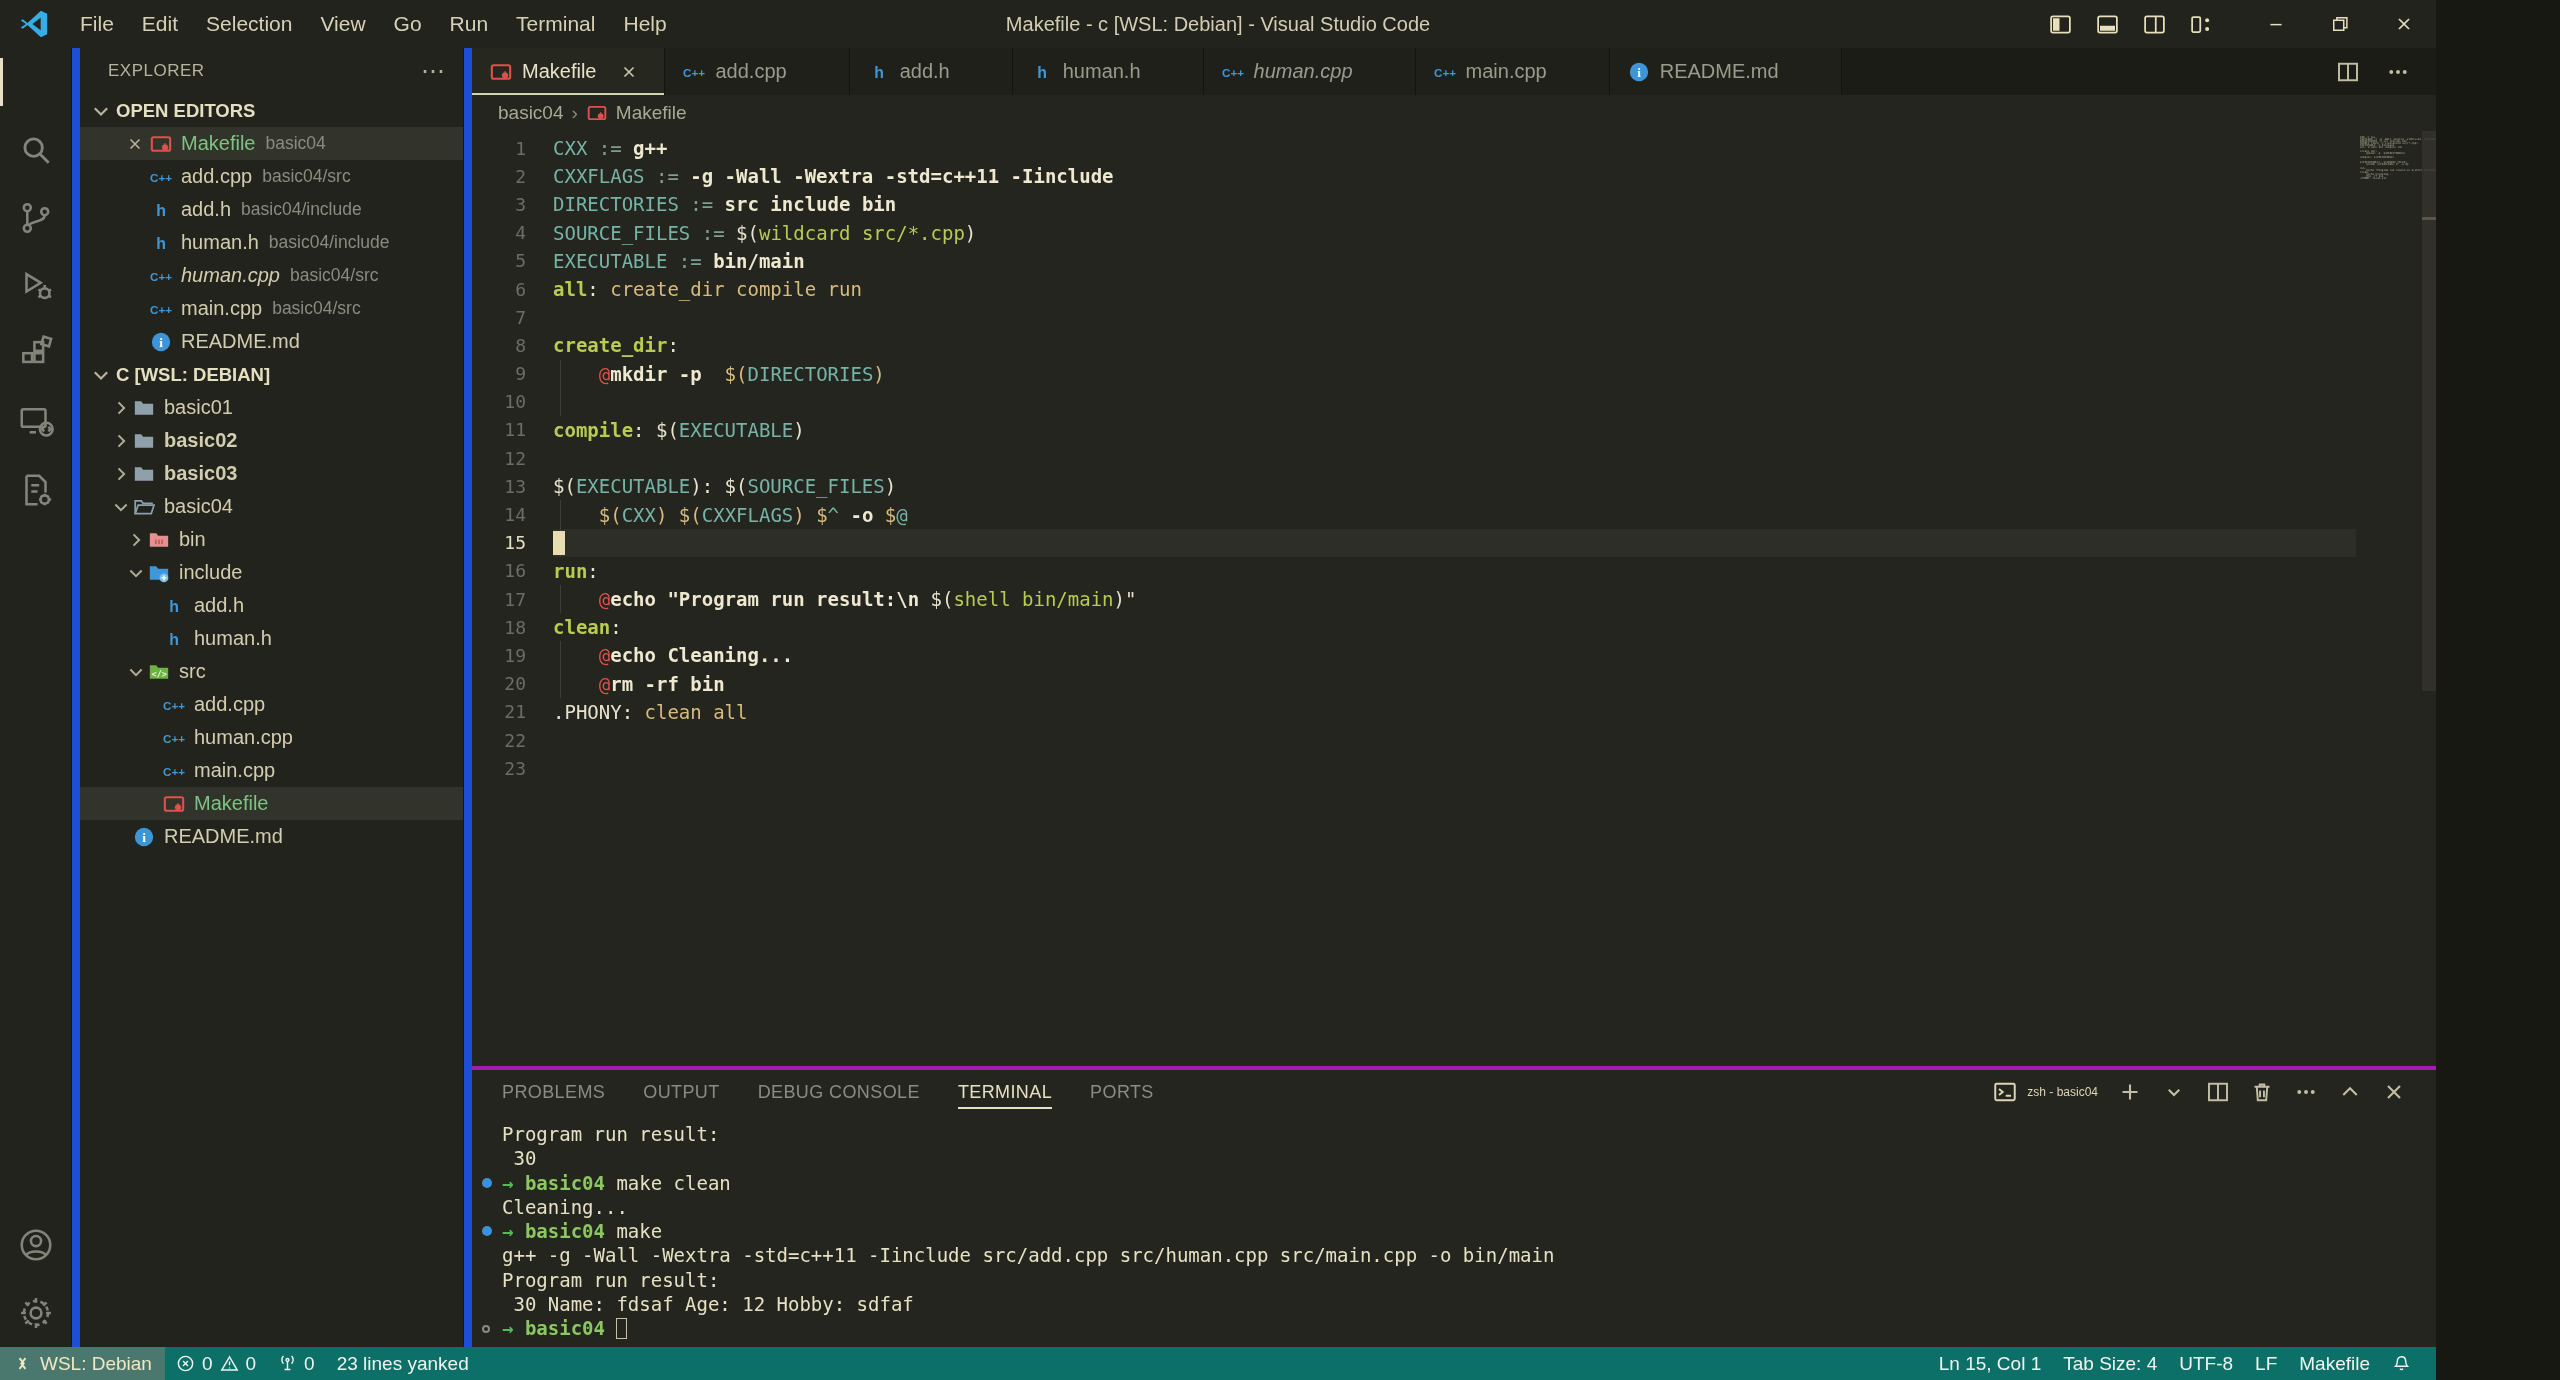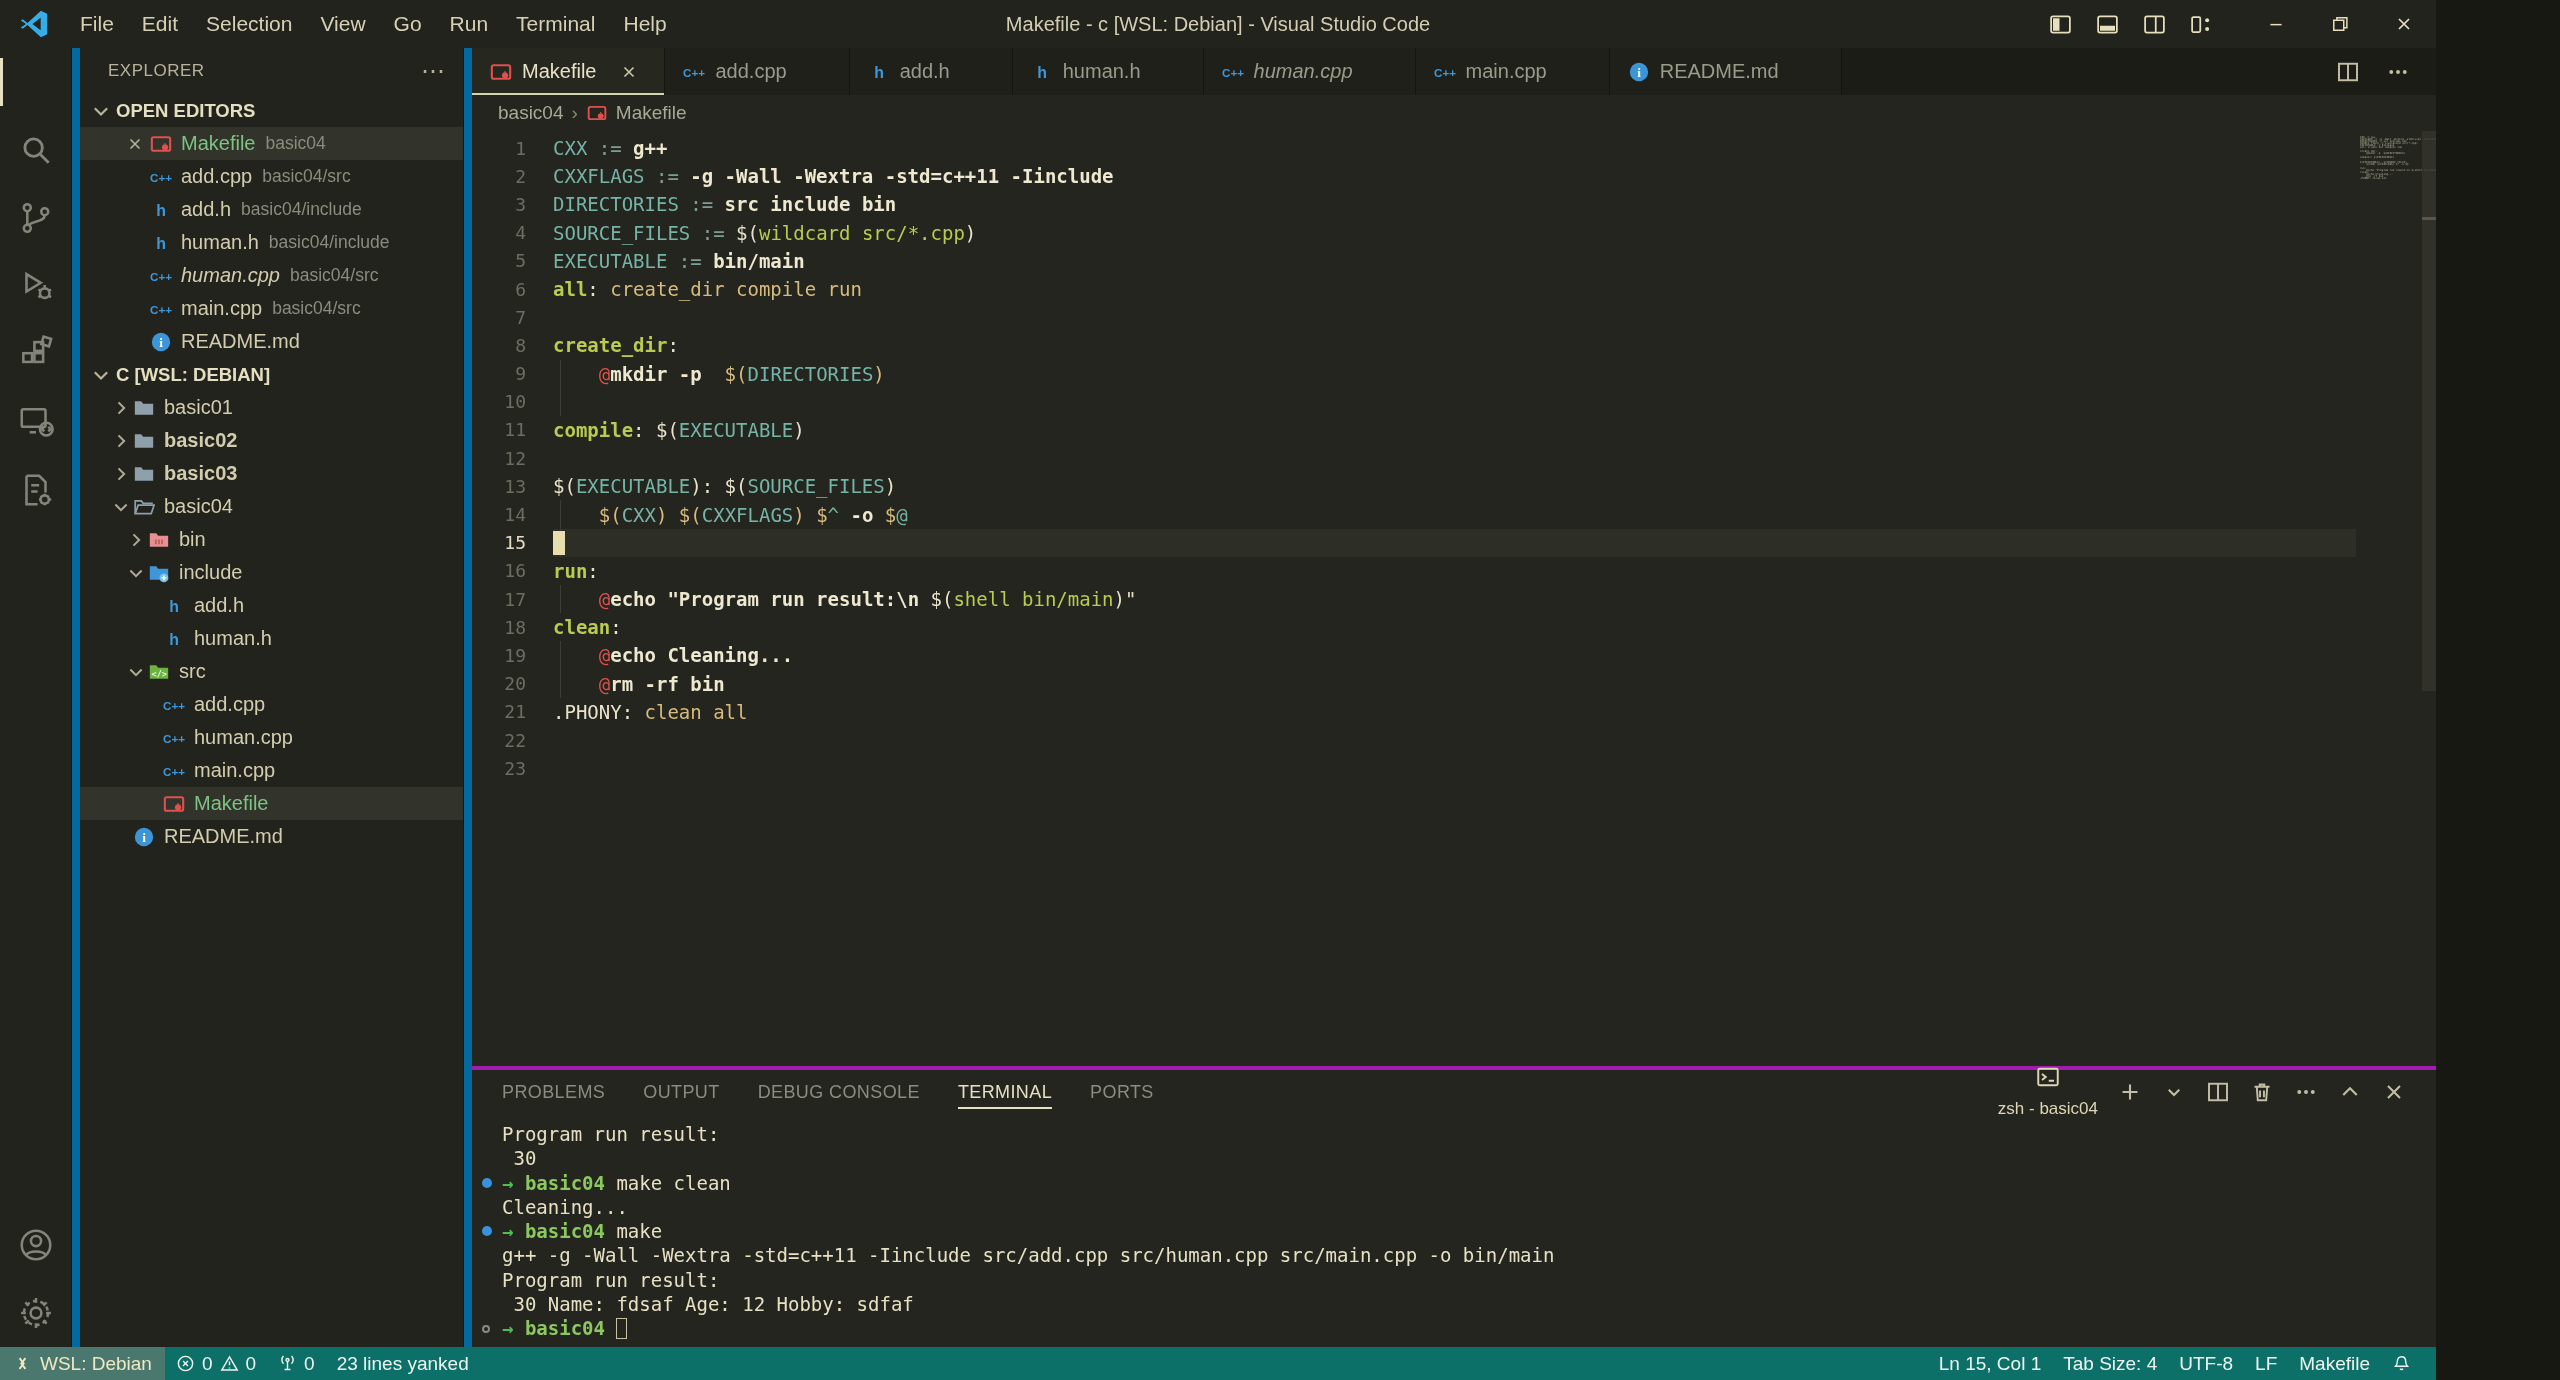--- a/index.html
+++ b/index.html
@@ -1,18 +1,18 @@
 <!DOCTYPE html>
 <html><head>
 <meta charset="utf-8">
 <style>
   * { margin:0; padding:0; box-sizing:border-box; }
   html,body { width:2560px; height:1380px; overflow:hidden; background:#171812; }
   body { font-family:"Liberation Sans", sans-serif; font-size:20px; color:#d3cdaf; }
-  .window { width:2436px; height:1380px; display:flex; flex-direction:column; background:#0369a1; }
+  .window { width:2436px; height:1380px; display:flex; flex-direction:column; background:#1d4ed8; }
 
   
   .titlebar { height:48px; flex:0 0 48px; display:flex; align-items:center; position:relative; background:#22231c; }
   .tb-logo { width:32px; height:32px; margin:0 16px 0 18px; }
   .tb-logo svg { width:100%; height:100%; }
   .menubar { display:flex; align-items:center; height:100%; }
   .menu-item { padding:0 14px; height:34px; line-height:34px; border-radius:6px; color:#d6d1b6; font-size:21px; cursor:default; }
   .tb-title { position:absolute; left:50%; top:0; transform:translateX(-50%); height:48px; line-height:48px; color:#d2cdb4; font-size:20px; white-space:nowrap; }
   .tb-right { margin-left:auto; display:flex; align-items:center; height:100%; }
   .tb-layout { display:flex; align-items:center; gap:22px; margin-right:30px; }
@@ -101,21 +101,21 @@
 
   
   .panel { flex:0 0 281px; border-top:4px solid #a21caf; background:#24251e; display:flex; flex-direction:column; }
   .panel-header { height:44px; flex:0 0 44px; display:flex; align-items:center; padding:0 30px; }
   .panel-tabs { display:flex; align-items:center; gap:38px; height:100%; }
   .panel-tab { height:100%; display:flex; align-items:center; color:#8b8c80; font-size:18px; letter-spacing:.4px; position:relative; cursor:pointer; }
   .panel-tab.active { color:#e6e0c4; }
   .panel-tab.active::after { content:""; position:absolute; left:0; right:0; bottom:5px; height:2px; background:#e6e0c4; }
   .panel-actions { margin-left:auto; display:flex; align-items:center; gap:20px; color:#c3bea6; }
   .panel-actions .ico { width:24px; height:24px; cursor:pointer; }
-  .panel-actions .term-title { display:flex; align-items:center; gap:10px; color:#ddd6b4; font-size:17px; cursor:pointer;flex-direction:column; }
+  .panel-actions .term-title { display:flex; align-items:center; gap:10px; color:#ddd6b4; font-size:12px; cursor:pointer; }
   .panel-actions .term-title .ico { width:24px; height:24px; }
   .terminal { flex:1; padding:8px 0 0 30px; font-family:"DejaVu Sans Mono", monospace; font-size:19px; position:relative; overflow:hidden; }
   .t-line { height:24.3px; line-height:24.3px; position:relative; white-space:pre; }
   .t-dec { position:absolute; left:-20px; top:50%; transform:translateY(-50%); width:10px; height:10px; border-radius:50%; }
   .t-dec.blue { background:#3a92dd; }
   .t-dec.grey { background:transparent; border:2px solid #8a8a7e; width:8px; height:8px; }
   .tt-plain { color:#e6e1c4; }
   .tt-arrow { color:#4fbe57; font-weight:bold; }
   .tt-dir { color:#8cc860; font-weight:bold; }
   .t-cursor { display:inline-block; width:11px; height:21px; border:1.5px solid #c8c2a2; vertical-align:-4px; }

